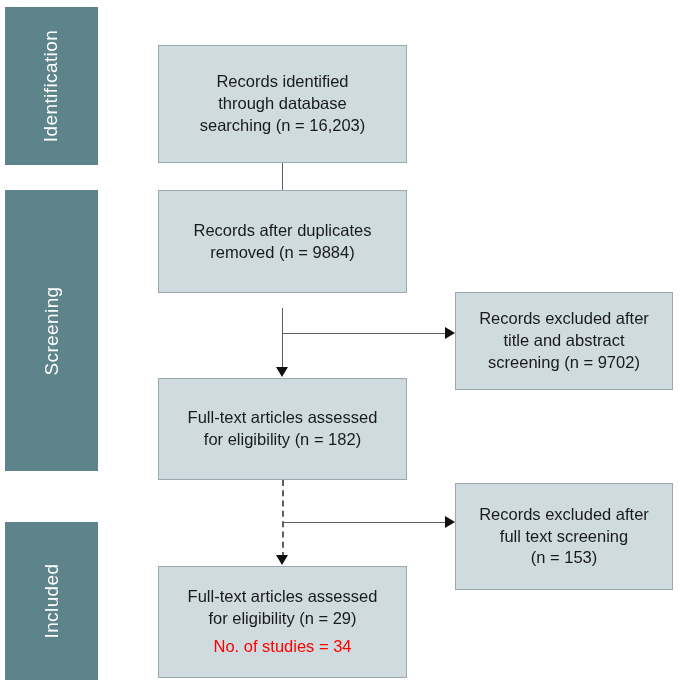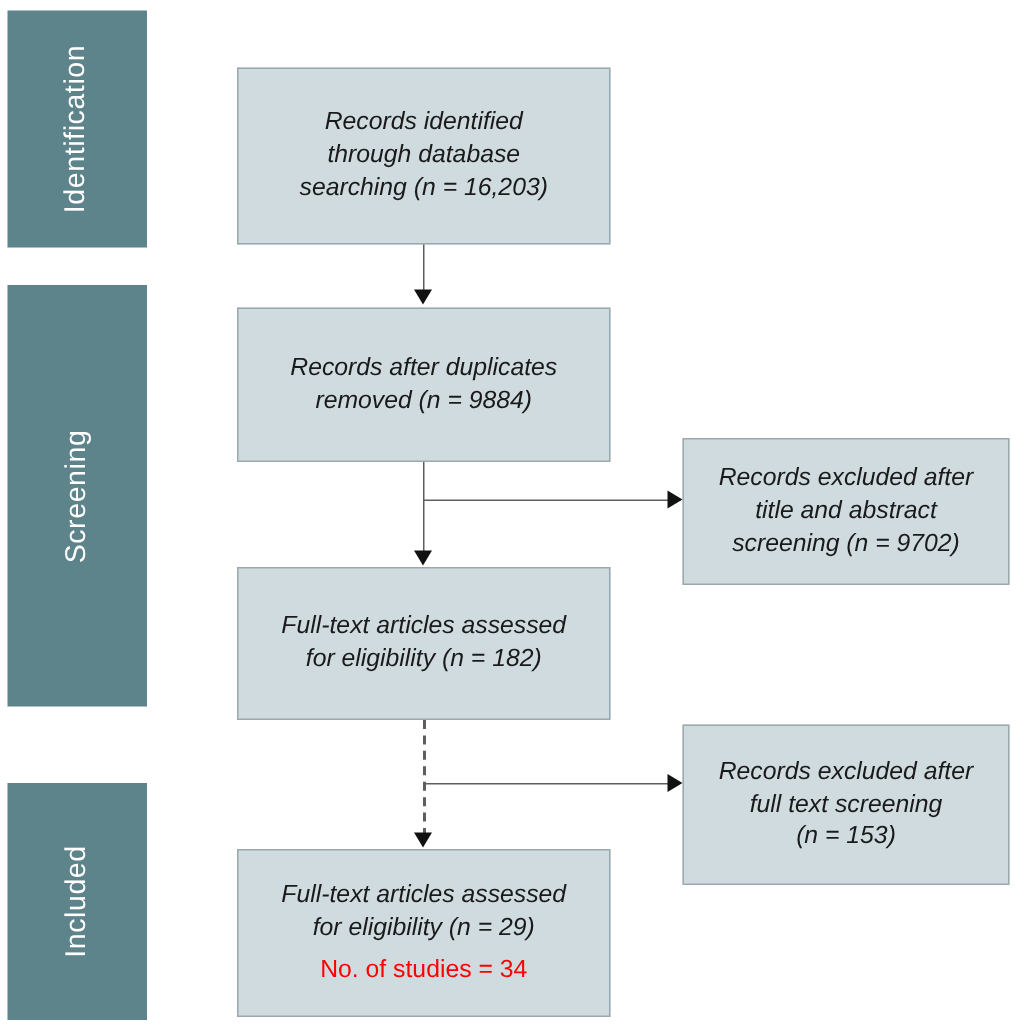--- a/index.html
+++ b/index.html
@@ -49,21 +49,20 @@
     text-align: center;
     padding: 4px 8px;
     box-sizing: border-box;
   }
   .flow-box .box-text {
     color: #1a1a1a;
     font-size: 16.5px;
     line-height: 1.33;
     font-family: "Liberation Sans", sans-serif;
     white-space: pre-line;
-    font-style: italic;
   }
   .flow-box .box-text-accent {
     color: #ff0000;
     font-size: 16.5px;
     line-height: 1.33;
     margin-top: 7px;
     font-family: "Liberation Sans", sans-serif;
     white-space: pre-line;
   }
 
@@ -118,21 +117,21 @@
 
   <div class="flow-box" style="left:158px; top:45px; width:249px; height:118px;">
     <div class="box-text">Records identified
 through database
 searching (n = 16,203)</div>
   </div>
 
   <div class="conn-v" style="left:282px; top:163px; height:32px;"></div>
   <div class="arrow-down" style="left:275.5px; top:193px;"></div>
 
-  <div class="flow-box" style="left:158px; top:205px; width:249px; height:103px;">
+  <div class="flow-box" style="left:158px; top:190px; width:249px; height:103px;">
     <div class="box-text">Records after duplicates
 removed (n = 9884)</div>
   </div>
 
   <div class="conn-v" style="left:282px; top:308px; height:62px;"></div>
   <div class="arrow-down" style="left:275.5px; top:367px;"></div>
 
   <div class="conn-h" style="left:282px; top:333px; width:165px;"></div>
   <div class="arrow-right" style="left:445px; top:326.5px;"></div>
 

